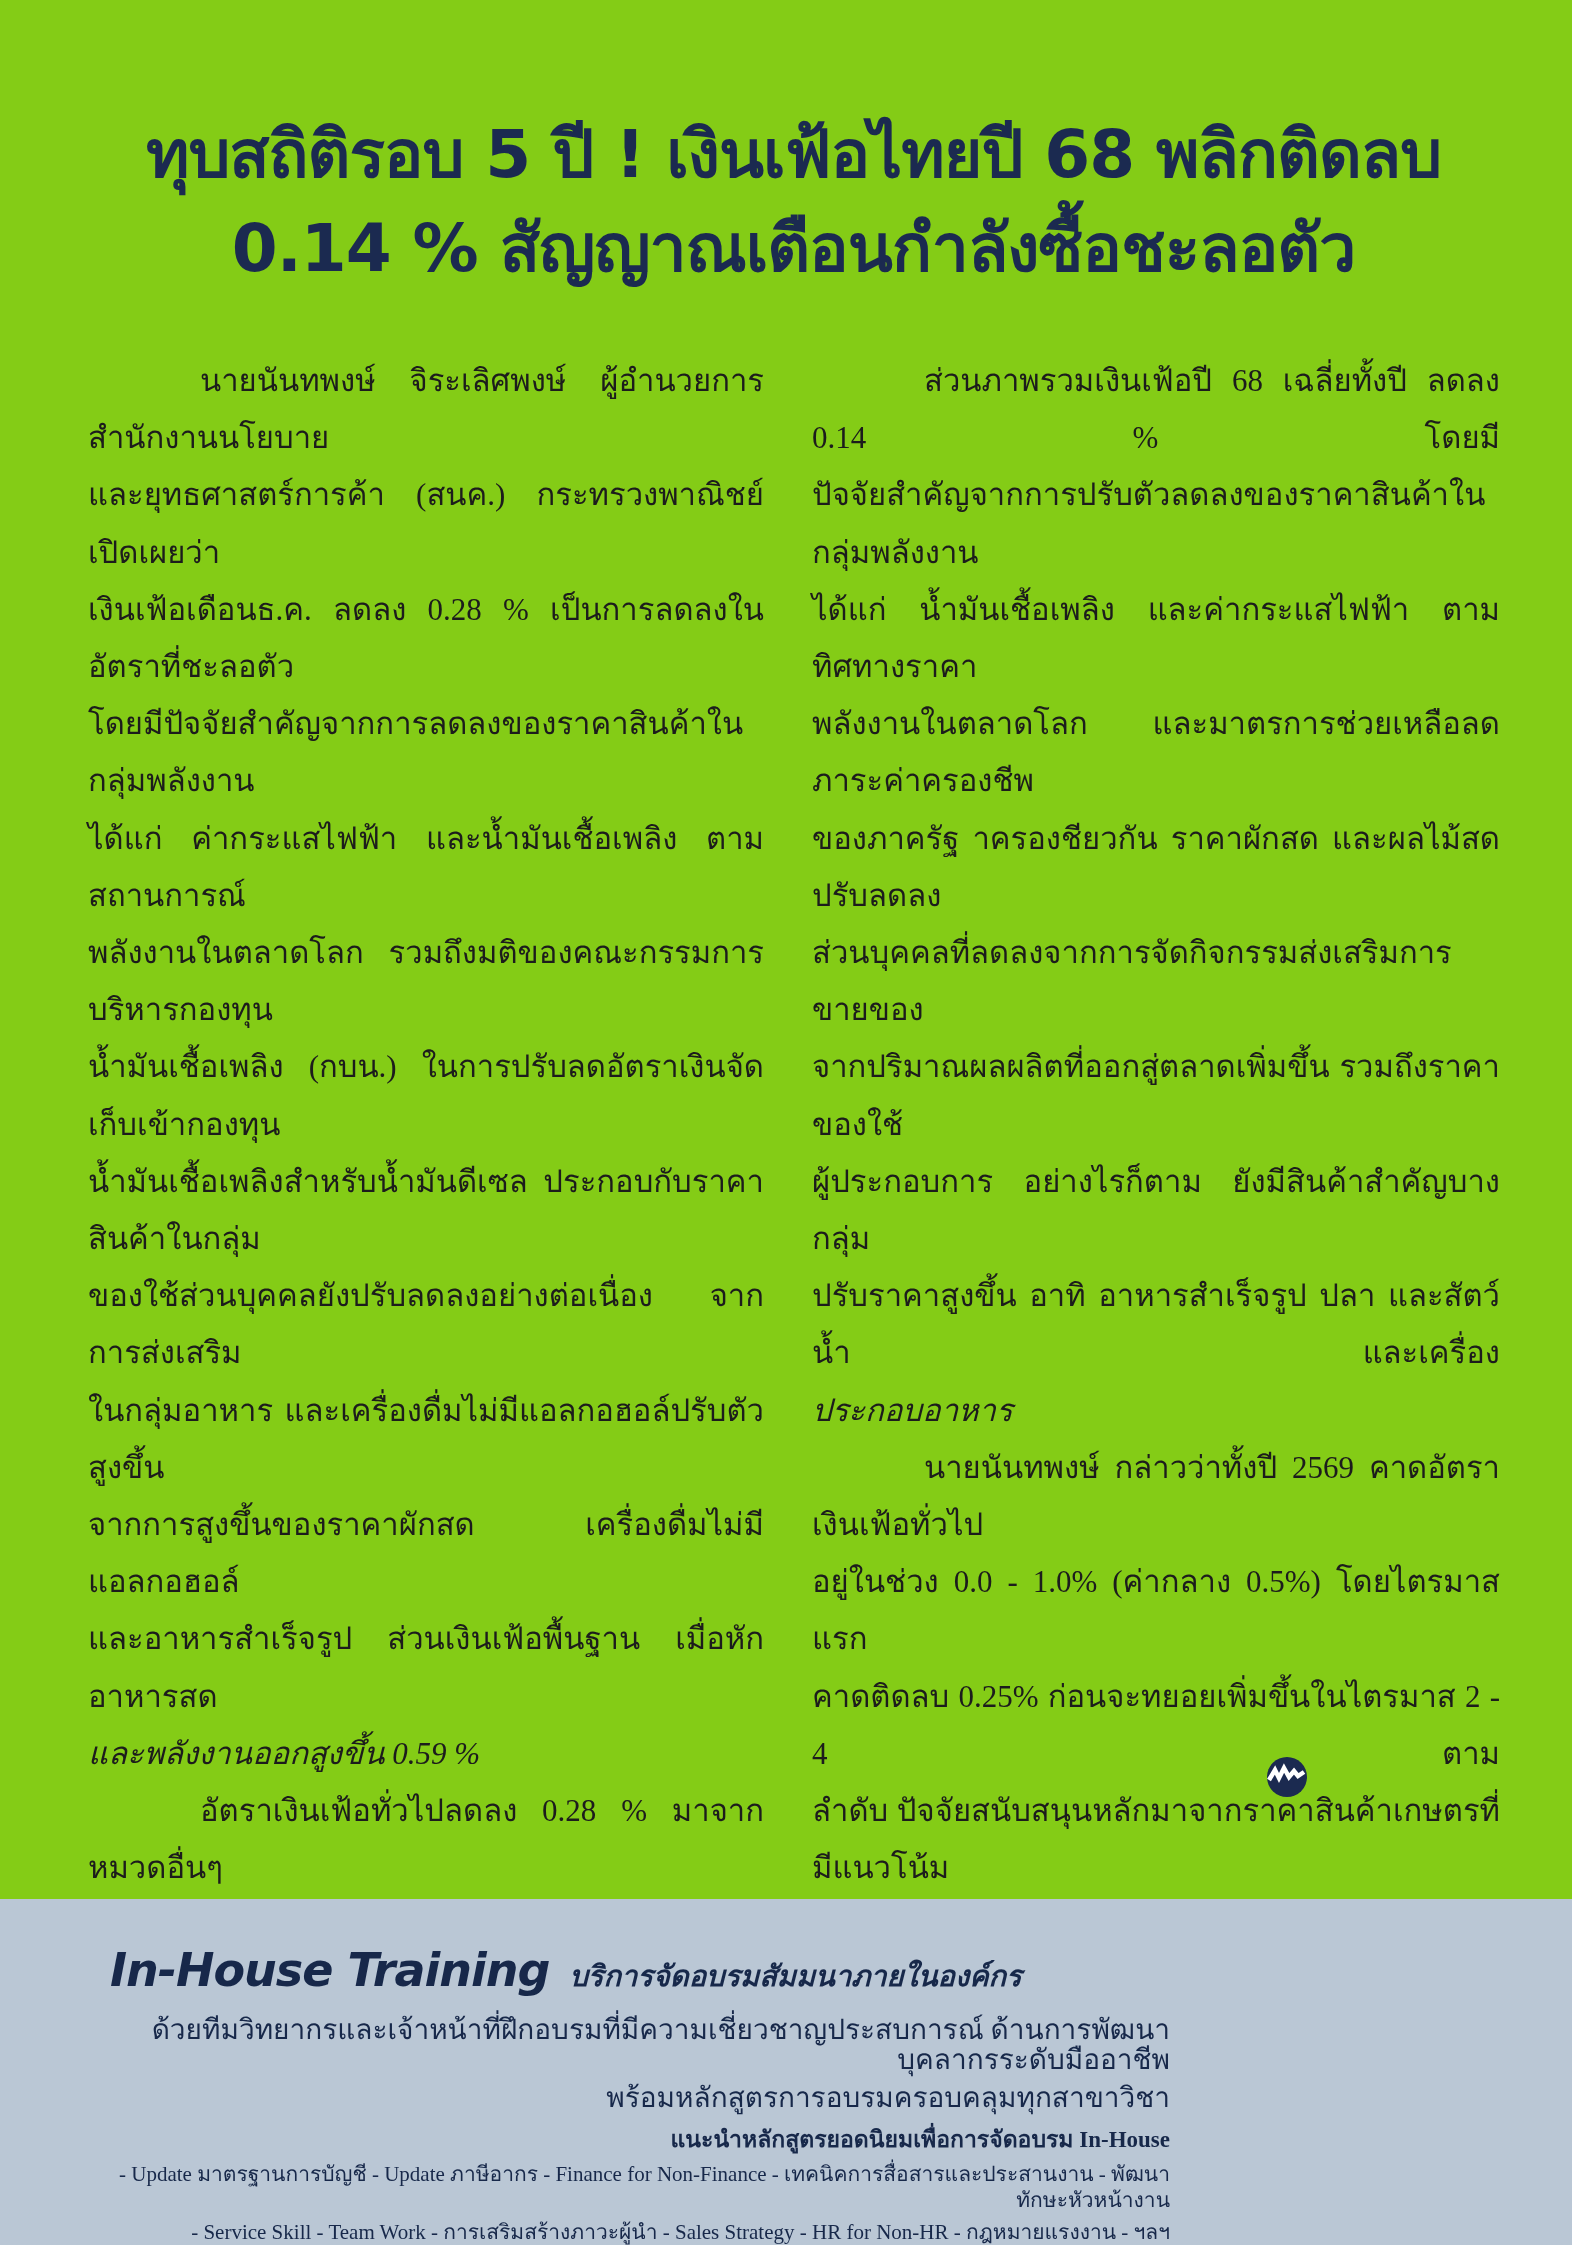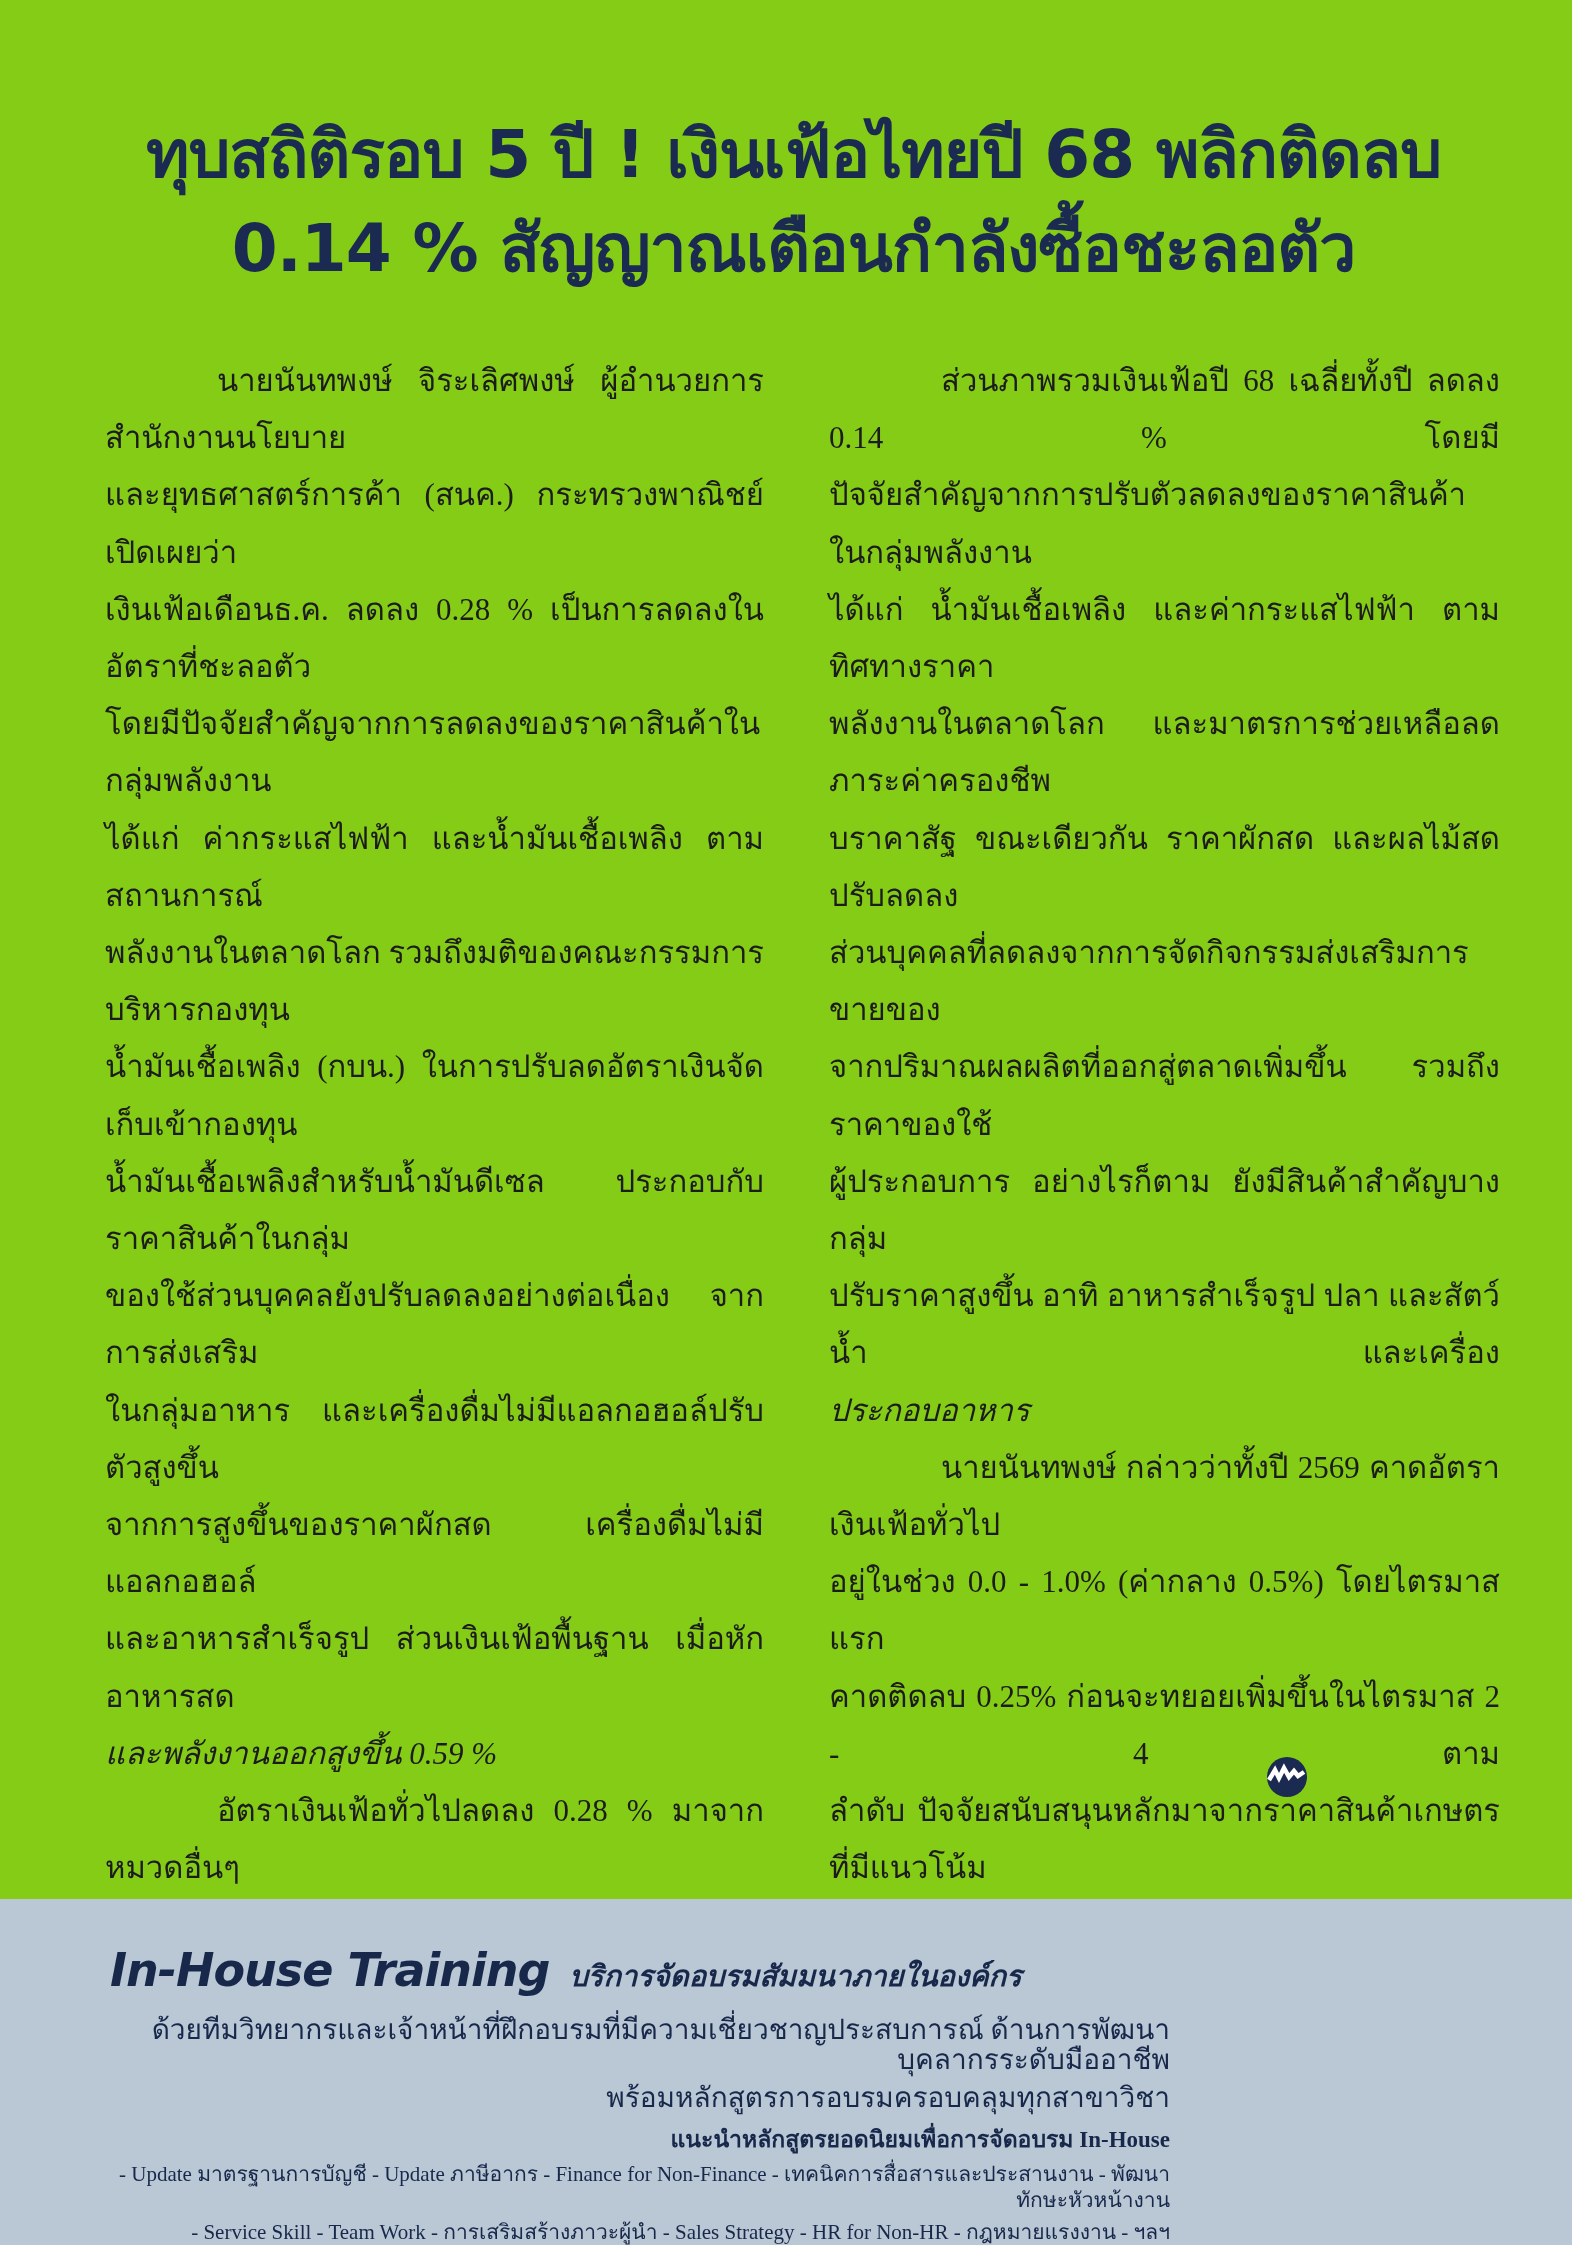--- a/index.html
+++ b/index.html
@@ -6,21 +6,21 @@
   .page{position:relative;width:1572px;height:2245px;background:#84cc16;overflow:hidden;
         font-family:"DejaVu Sans",sans-serif;}
   
   .headline{position:absolute;top:108px;left:0;width:1587px;text-align:center;
             font-weight:800;font-size:66px;line-height:94px;letter-spacing:-1px;}
   
   .col{position:absolute;top:352px;font-size:31px;line-height:57.2px;
        font-family:"Liberation Serif","DejaVu Sans",serif;}
   .col-left{left:88px;width:676px;}
   .col-right{left:812px;width:688px;}
-  .bline{text-align:justify;text-align-last:justify;margin-left:17px;}
+  .bline{text-align:justify;text-align-last:justify;}
   .bline.end{text-align-last:left;font-style:italic;}
   .bline.indent{text-indent:112px;}
   
   .pub-logo{position:absolute;left:1267px;top:1757px;width:40px;height:40px;}
   
   .footer{position:absolute;left:0;top:1899px;width:1587px;height:346px;}
   .f-inner{position:absolute;left:110px;top:26px;width:1060px;}
   .f-title{display:flex;align-items:baseline;gap:20px;margin-bottom:16px;}
   .f-title-en{font-size:46px;font-weight:800;font-style:italic;letter-spacing:-1px;}
   .f-title-th{font-size:29px;font-weight:700;font-style:italic;margin-top:28px;}
@@ -56,21 +56,21 @@
       <div class="bline indent">อัตราเงินเฟ้อทั่วไปลดลง 0.28 % มาจากหมวดอื่นๆ</div>
       <div class="bline">ที่ไม่ใช่อาหาร และเครื่องดื่ม ลดลง 1.43 % จากการลดลง</div>
       <div class="bline">ของราคาสินค้าสำคัญ โดยเฉพาะสินค้าในกลุ่มพลังงาน ของใช้</div>
       <div class="bline">ส่วนบุคคล รถยนต์ ค่าน้ำประปา สิ่งที่เกี่ยวกับการทำความสะอาด</div>
     </div>
   <div class="col col-right" style="color: rgb(28, 28, 28);">
       <div class="bline indent">ส่วนภาพรวมเงินเฟ้อปี 68 เฉลี่ยทั้งปี ลดลง 0.14 % โดยมี</div>
       <div class="bline">ปัจจัยสำคัญจากการปรับตัวลดลงของราคาสินค้าในกลุ่มพลังงาน</div>
       <div class="bline">ได้แก่ น้ำมันเชื้อเพลิง และค่ากระแสไฟฟ้า ตามทิศทางราคา</div>
       <div class="bline">พลังงานในตลาดโลก และมาตรการช่วยเหลือลดภาระค่าครองชีพ</div>
-      <div class="bline">บราคาสัฐ ขณะเดียวกัน ราคาผักสด และผลไม้สดปรับลดลง</div>
+      <div class="bline">ของภาครัฐ าครองชียวกัน ราคาผักสด และผลไม้สดปรับลดลง</div>
       <div class="bline">ส่วนบุคคลที่ลดลงจากการจัดกิจกรรมส่งเสริมการขายของ</div>
       <div class="bline">จากปริมาณผลผลิตที่ออกสู่ตลาดเพิ่มขึ้น รวมถึงราคาของใช้</div>
       <div class="bline">ผู้ประกอบการ อย่างไรก็ตาม ยังมีสินค้าสำคัญบางกลุ่ม</div>
       <div class="bline">ปรับราคาสูงขึ้น อาทิ อาหารสำเร็จรูป ปลา และสัตว์น้ำ และเครื่อง</div>
       <div class="bline end">ประกอบอาหาร</div>
       <div class="bline indent">นายนันทพงษ์ กล่าวว่าทั้งปี 2569 คาดอัตราเงินเฟ้อทั่วไป</div>
       <div class="bline">อยู่ในช่วง 0.0 - 1.0% (ค่ากลาง 0.5%) โดยไตรมาสแรก</div>
       <div class="bline">คาดติดลบ 0.25% ก่อนจะทยอยเพิ่มขึ้นในไตรมาส 2 - 4 ตาม</div>
       <div class="bline">ลำดับ ปัจจัยสนับสนุนหลักมาจากราคาสินค้าเกษตรที่มีแนวโน้ม</div>
       <div class="bline">สูงขึ้นภายใต้นโยบายรักษาเสถียรภาพราคา และการฟื้นตัวของ</div>

